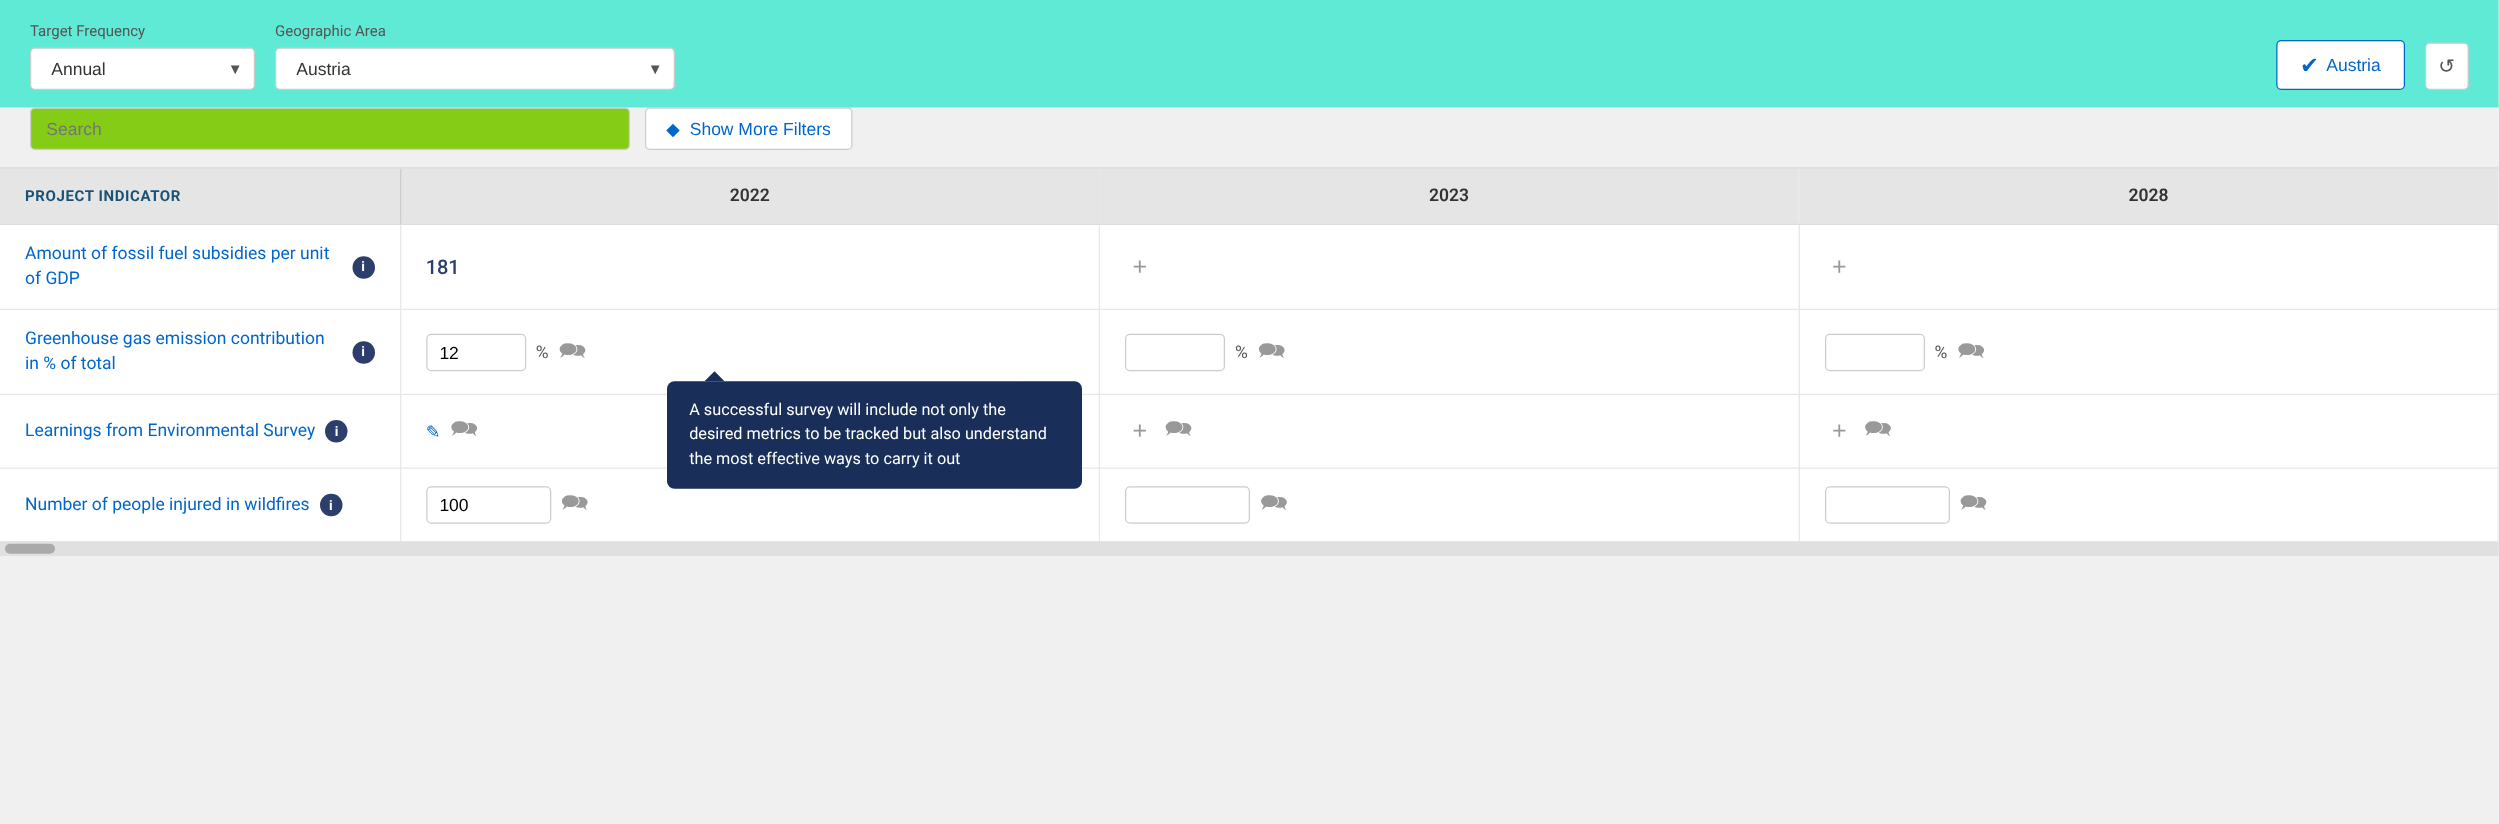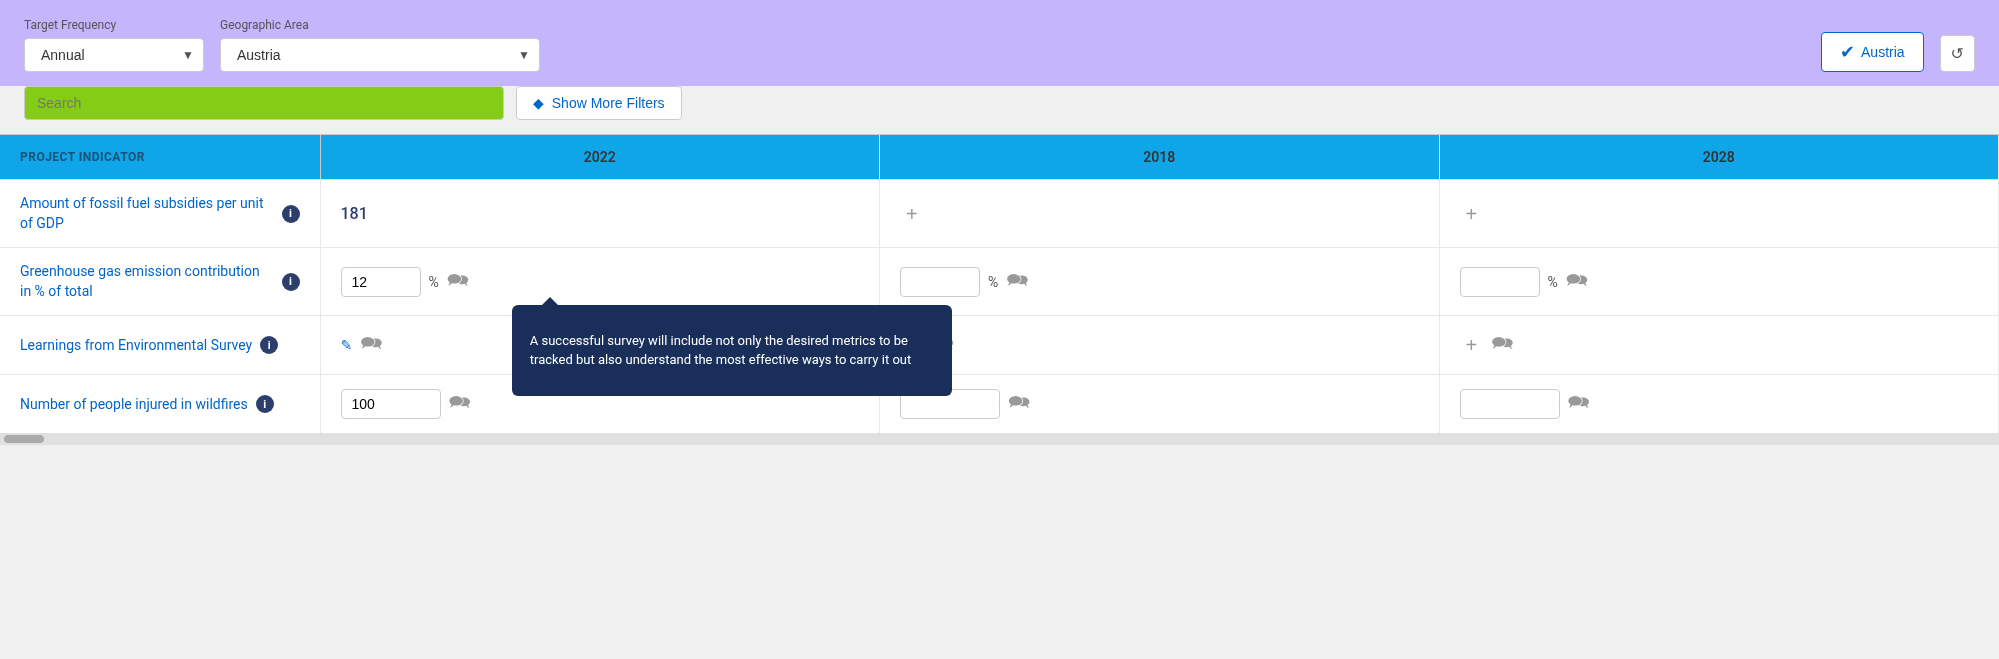--- a/index.html
+++ b/index.html
@@ -4,21 +4,21 @@
   <style>
     * { box-sizing: border-box; margin: 0; padding: 0; }
     body {
       font-family: -apple-system, BlinkMacSystemFont, 'Segoe UI', Roboto, Arial, sans-serif;
       background: #f0f0f0;
       font-size: 14px;
       color: #333;
     }
 
     .top-bar {
-      background: #c4b5fd;
+      background: #5eead4;
       padding: 18px 24px 14px 24px;
       display: flex;
       align-items: flex-end;
       gap: 16px;
     }
 
     .filter-group {
       display: flex;
       flex-direction: column;
       gap: 6px;
@@ -127,21 +127,21 @@
       background: #fff;
     }
 
     table {
       width: 100%;
       border-collapse: collapse;
       min-width: 900px;
     }
 
     thead th {
-      background: #0ea5e9;
+      background: #e5e5e5;
       padding: 14px 20px;
       text-align: center;
       font-size: 14px;
       font-weight: 600;
       color: #333;
       border-bottom: 1px solid #ddd;
       border-right: 1px solid #e8e8e8;
       margin-top: 16px;
     }
 
@@ -247,25 +247,25 @@
       position: relative;
     }
 
     .tooltip-bubble {
       position: absolute;
       left: 50%;
       top: calc(100% + 8px);
       transform: translateX(-20%);
       background: #1a2e5a;
       color: #fff;
-      padding: 26px 18px;
+      padding: 14px 18px;
       border-radius: 6px;
       font-size: 13px;
       line-height: 1.5;
-      width: 440px;
+      width: 332px;
       z-index: 100;
       pointer-events: none;
     }
 
     .tooltip-bubble::before {
       content: '';
       position: absolute;
       top: -8px;
       left: 30px;
       border-width: 0 8px 8px 8px;
@@ -333,21 +333,21 @@
 </div>
 
 <div class="divider"></div>
 
 <div class="table-container">
   <table>
     <thead>
       <tr>
         <th>PROJECT INDICATOR</th>
         <th>2022</th>
-        <th>2018</th>
+        <th>2023</th>
         <th>2028</th>
       </tr>
     </thead>
     <tbody>
 
       <tr>
         <td>
           <div class="indicator-cell">
             <a class="indicator-link" href="#">Amount of fossil fuel subsidies per unit of GDP</a>
             <span class="info-icon">i</span>

